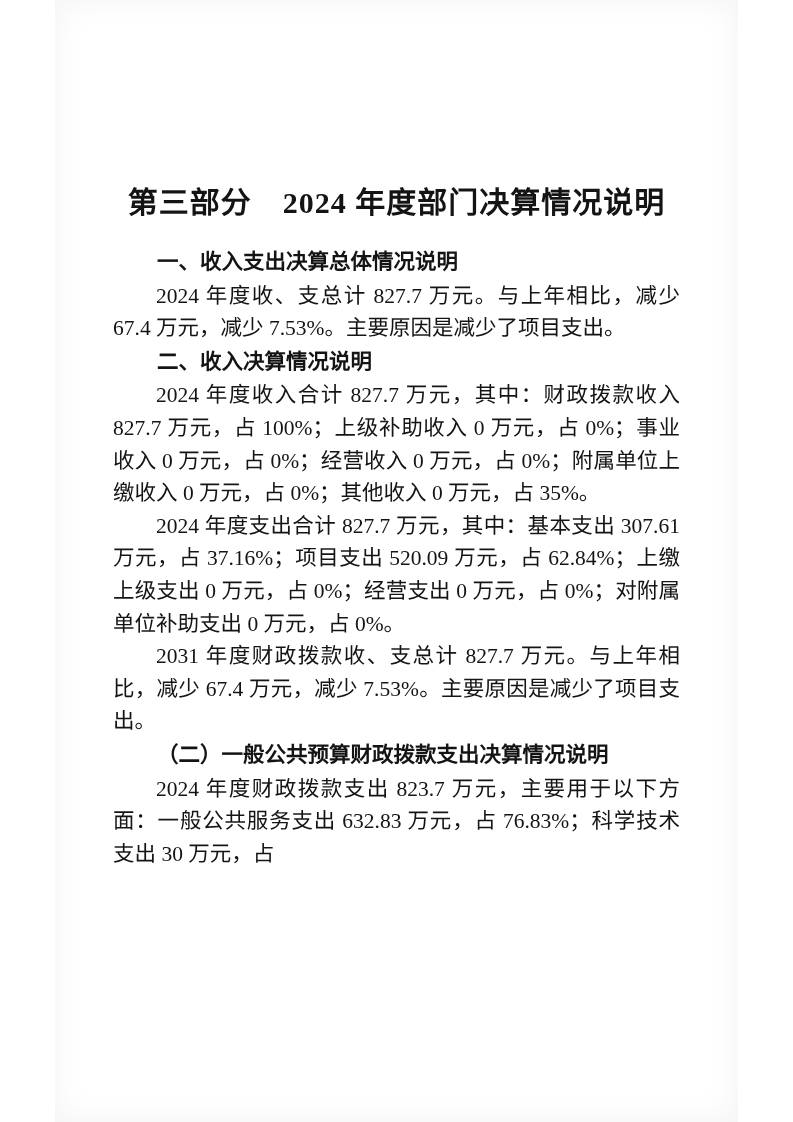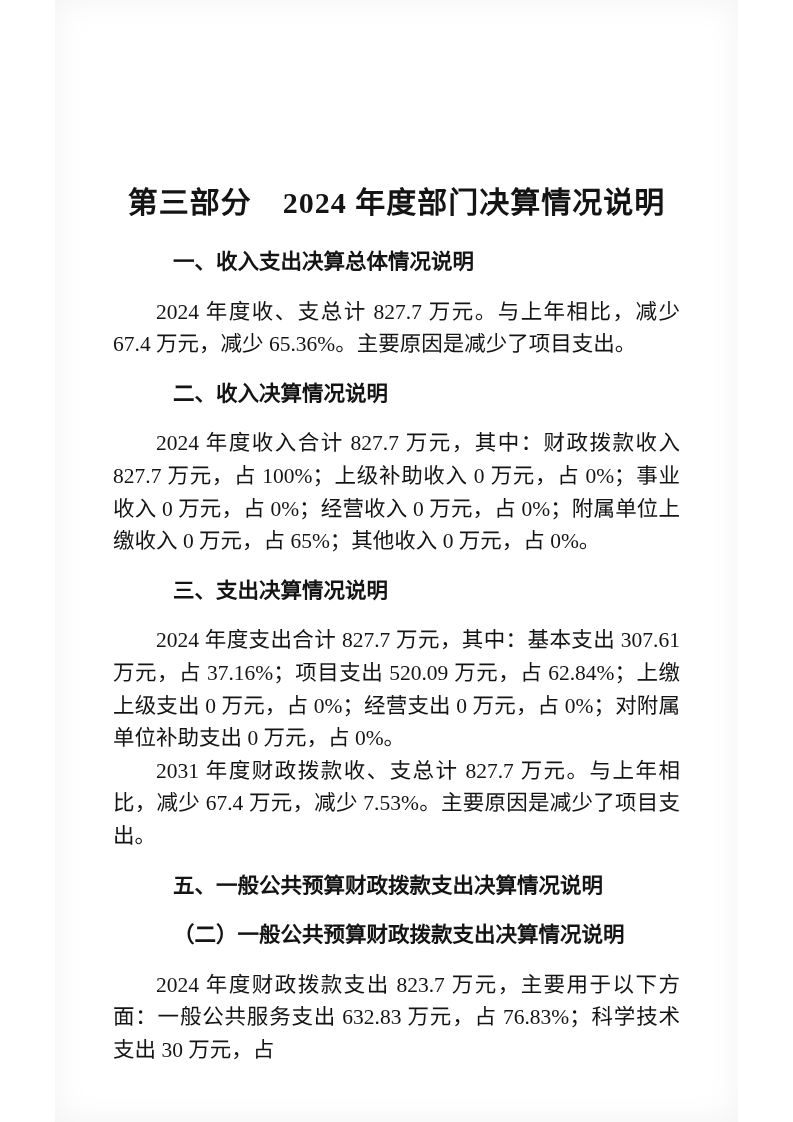--- a/index.html
+++ b/index.html
@@ -31,54 +31,52 @@
   }
   .blocks {
     font-size: 21.5px;
     line-height: 32.6px;
     text-align: justify;
   }
   .sec-heading {
     font-family: "Liberation Sans", "DejaVu Sans", sans-serif;
     font-weight: 700;
     text-indent: 2em;
-    margin: 17px;
+    margin: 1px;
   }
   .para {
     font-family: "Liberation Serif", "DejaVu Serif", serif;
     font-weight: 400;
     text-indent: 2em;
     margin: 0;
   }
 </style>
 </head>
 <body>
 
 <div class="page">
 
   <h1 class="doc-title">第三部分　2024 年度部门决算情况说明</h1>
 
   <div class="blocks">
 
     <p class="sec-heading">一、收入支出决算总体情况说明</p>
 
-    <p class="para">2024 年度收、支总计 827.7 万元。与上年相比，减少 67.4 万元，减少 65.36%。主要原因是减少了项目支出。</p>
+    <p class="para">2024 年度收、支总计 827.7 万元。与上年相比，减少 67.4 万元，减少 7.53%。主要原因是减少了项目支出。</p>
 
     <p class="sec-heading">二、收入决算情况说明</p>
 
-    <p class="para">2024 年度收入合计 827.7 万元，其中：财政拨款收入 827.7 万元，占 100%；上级补助收入 0 万元，占 0%；事业收入 0 万元，占 0%；经营收入 0 万元，占 0%；附属单位上缴收入 0 万元，占 65%；其他收入 0 万元，占 0%。</p>
+    <p class="para">2024 年度收入合计 827.7 万元，其中：财政拨款收入 827.7 万元，占 100%；上级补助收入 0 万元，占 0%；事业收入 0 万元，占 0%；经营收入 0 万元，占 0%；附属单位上缴收入 0 万元，占 0%；其他收入 0 万元，占 35%。</p>
 
-    <p class="sec-heading">三、支出决算情况说明</p>
 
     <p class="para">2024 年度支出合计 827.7 万元，其中：基本支出 307.61 万元，占 37.16%；项目支出 520.09 万元，占 62.84%；上缴上级支出 0 万元，占 0%；经营支出 0 万元，占 0%；对附属单位补助支出 0 万元，占 0%。</p>
 
 
     <p class="para">2031 年度财政拨款收、支总计 827.7 万元。与上年相比，减少 67.4 万元，减少 7.53%。主要原因是减少了项目支出。</p>
 
-    <p class="sec-heading">五、一般公共预算财政拨款支出决算情况说明</p>
 
 
 
     <p class="sec-heading">（二）一般公共预算财政拨款支出决算情况说明</p>
 
     <p class="para">2024 年度财政拨款支出 823.7 万元，主要用于以下方面：一般公共服务支出 632.83 万元，占 76.83%；科学技术支出 30 万元，占</p>
 
   </div>
 </div>
 

